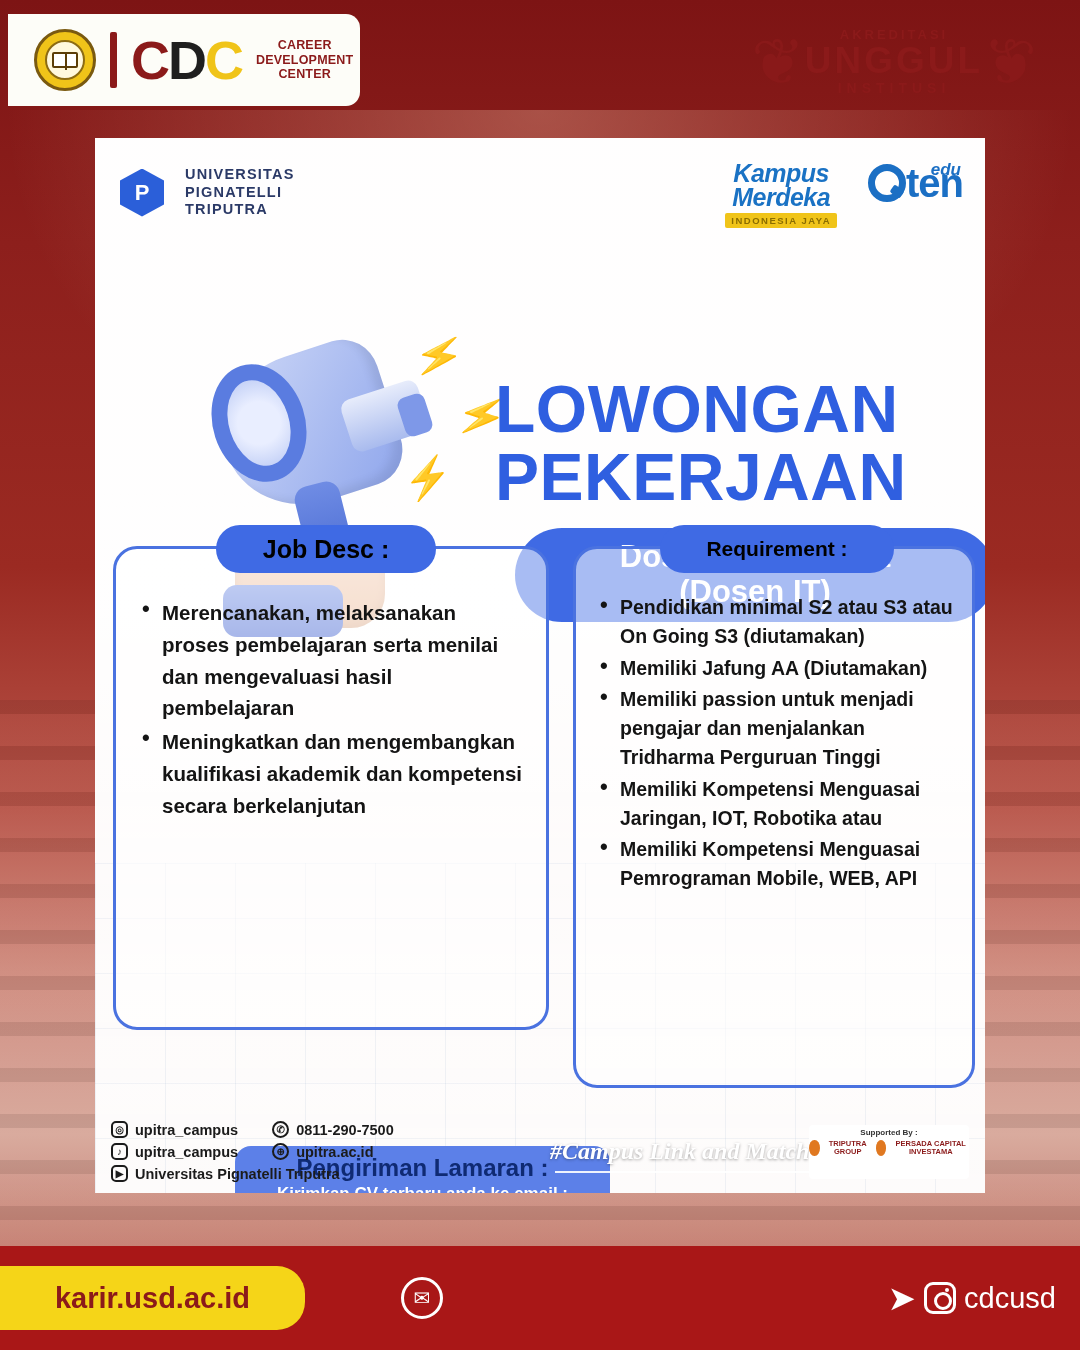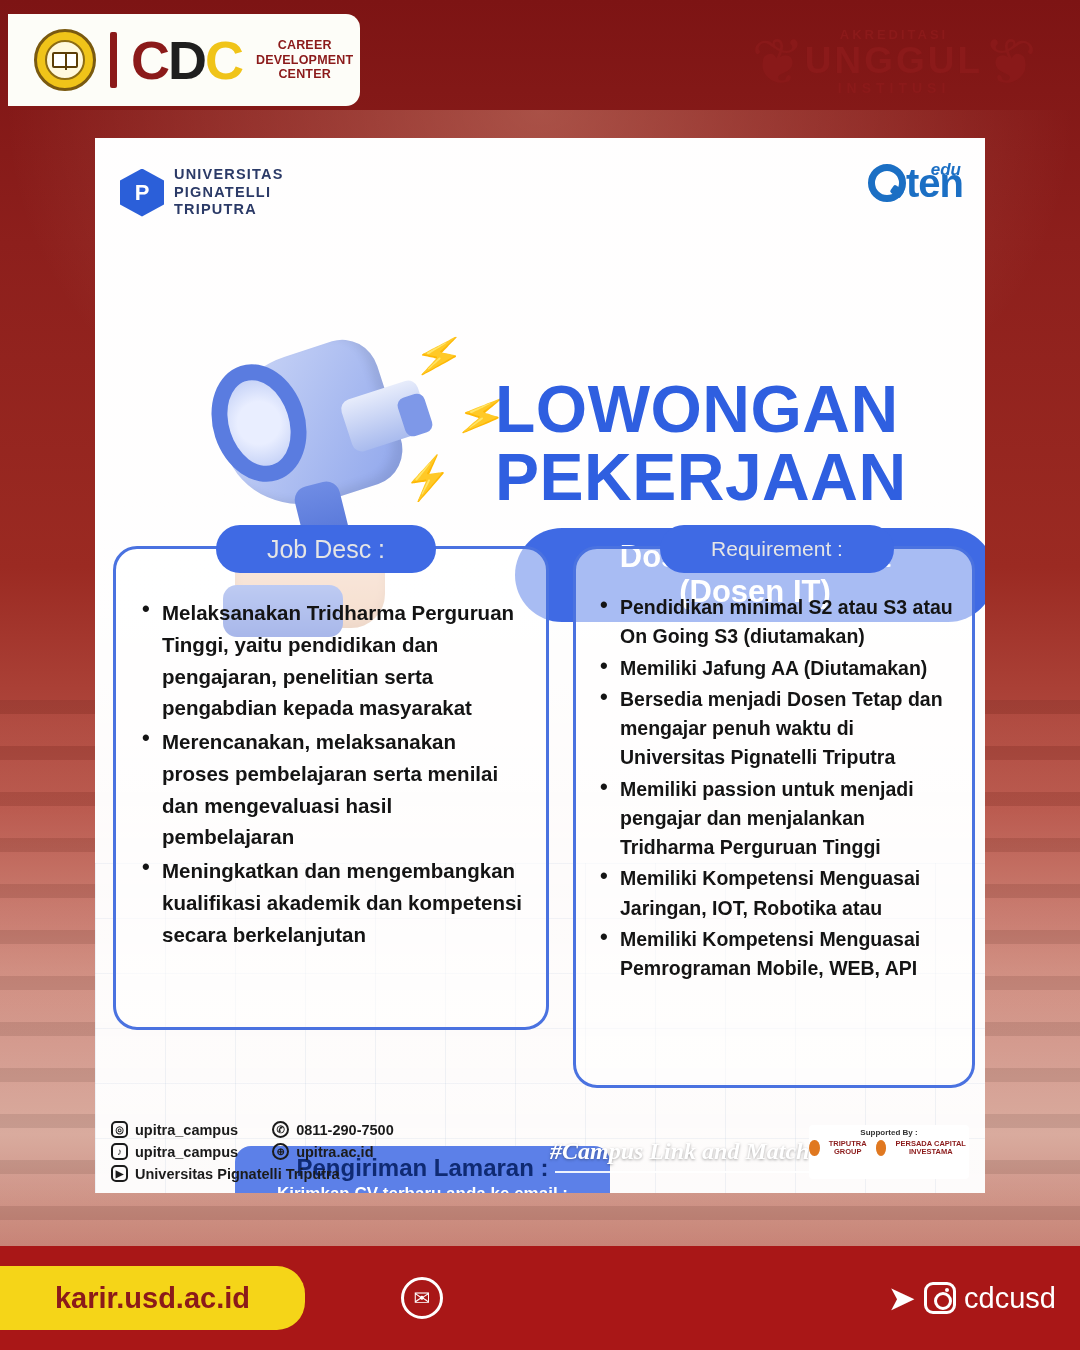--- a/index.html
+++ b/index.html
@@ -192,21 +192,21 @@
   .panel {
     position:absolute;
     border:3px solid #4a72e0; border-radius:24px;
     background: rgba(255,255,255,0.55);
   }
   .panel.left { left:18px; top:408px; width:436px; height:484px; }
   .panel.right { left:478px; top:408px; width:402px; height:542px; }
 
   .panel-head {
     position:absolute; top:-24px; height:48px; border-radius:24px;
-    background:#3f6ae4; color:#e5e5e5; font-size:25px; font-weight:400;
+    background:#3f6ae4; color:#000000; font-size:25px; font-weight:700;
     display:flex; align-items:center; justify-content:center;
     padding: 0 28px;
   }
   .panel.left .panel-head { left:100px; width:220px; }
   .panel.right .panel-head { left:84px; width:234px; font-size:21px; }
 
   ul.bullets { list-style: none; margin:0; padding: 0; }
   ul.bullets li {
     position: relative; padding-left: 22px; margin-bottom: 2px;
     color:#141414; font-weight: 700;
@@ -316,25 +316,30 @@
 </div>
 
 <div class="card">
   <div class="card-fade"></div>
   <div class="blueprint"></div>
 
   <div class="card-inner">
 
     <div class="upt-logo">
       <div class="upt-hex">P</div>
-      <div class="upt-text" style="white-space:pre-line;">UNIVERSITAS
+      <div class="upt-text" style="white-space:pre-line;margin-left:11px;">UNIVERSITAS
 PIGNATELLI
 TRIPUTRA</div>
     </div>
 
+    <div class="km-logo">
+      <div class="km-top">Kampus</div>
+      <div class="km-top b">Merdeka</div>
+      <div class="km-ind">INDONESIA JAYA</div>
+    </div>
 
     <div class="ten-logo">
       <div class="ten-ring"></div>
       <div class="ten-word">ten</div>
       <div class="ten-edu">edu</div>
     </div>
 
     <div class="mega">
       <div class="bolt b1">⚡</div>
       <div class="bolt b2">⚡</div>
@@ -353,34 +358,32 @@
 
     <div class="subtitle-pill">
       <div>Dosen Informatika</div>
       <div>(Dosen IT)</div>
     </div>
 
     <div class="panel left">
       <div class="panel-head">Job Desc :</div>
       <div class="body">
         <ul class="bullets">
-          <li>Melaksanakan Tridharma Perguruan Tinggi, yaitu pendidikan dan pengajaran, penelitian serta pengabdian kepada masyarakat</li>
           <li>Merencanakan, melaksanakan proses pembelajaran serta menilai dan mengevaluasi hasil pembelajaran</li>
           <li>Meningkatkan dan mengembangkan kualifikasi akademik dan kompetensi secara berkelanjutan</li>
         </ul>
       </div>
     </div>
 
     <div class="panel right">
       <div class="panel-head">Requirement :</div>
       <div class="body">
         <ul class="bullets">
           <li>Pendidikan minimal S2 atau S3 atau On Going S3 (diutamakan)</li>
           <li>Memiliki Jafung AA (Diutamakan)</li>
-          <li>Bersedia menjadi Dosen Tetap dan mengajar penuh waktu di Universitas Pignatelli Triputra</li>
           <li>Memiliki passion untuk menjadi pengajar dan menjalankan Tridharma Perguruan Tinggi</li>
           <li>Memiliki Kompetensi Menguasai Jaringan, IOT, Robotika atau</li>
           <li>Memiliki Kompetensi Menguasai Pemrograman Mobile, WEB, API</li>
         </ul>
       </div>
     </div>
 
     <div class="send-box">
       <div class="send-title">Pengiriman Lamaran :</div>
       <div class="send-line">Kirimkan CV terbaru anda ke email :</div>

